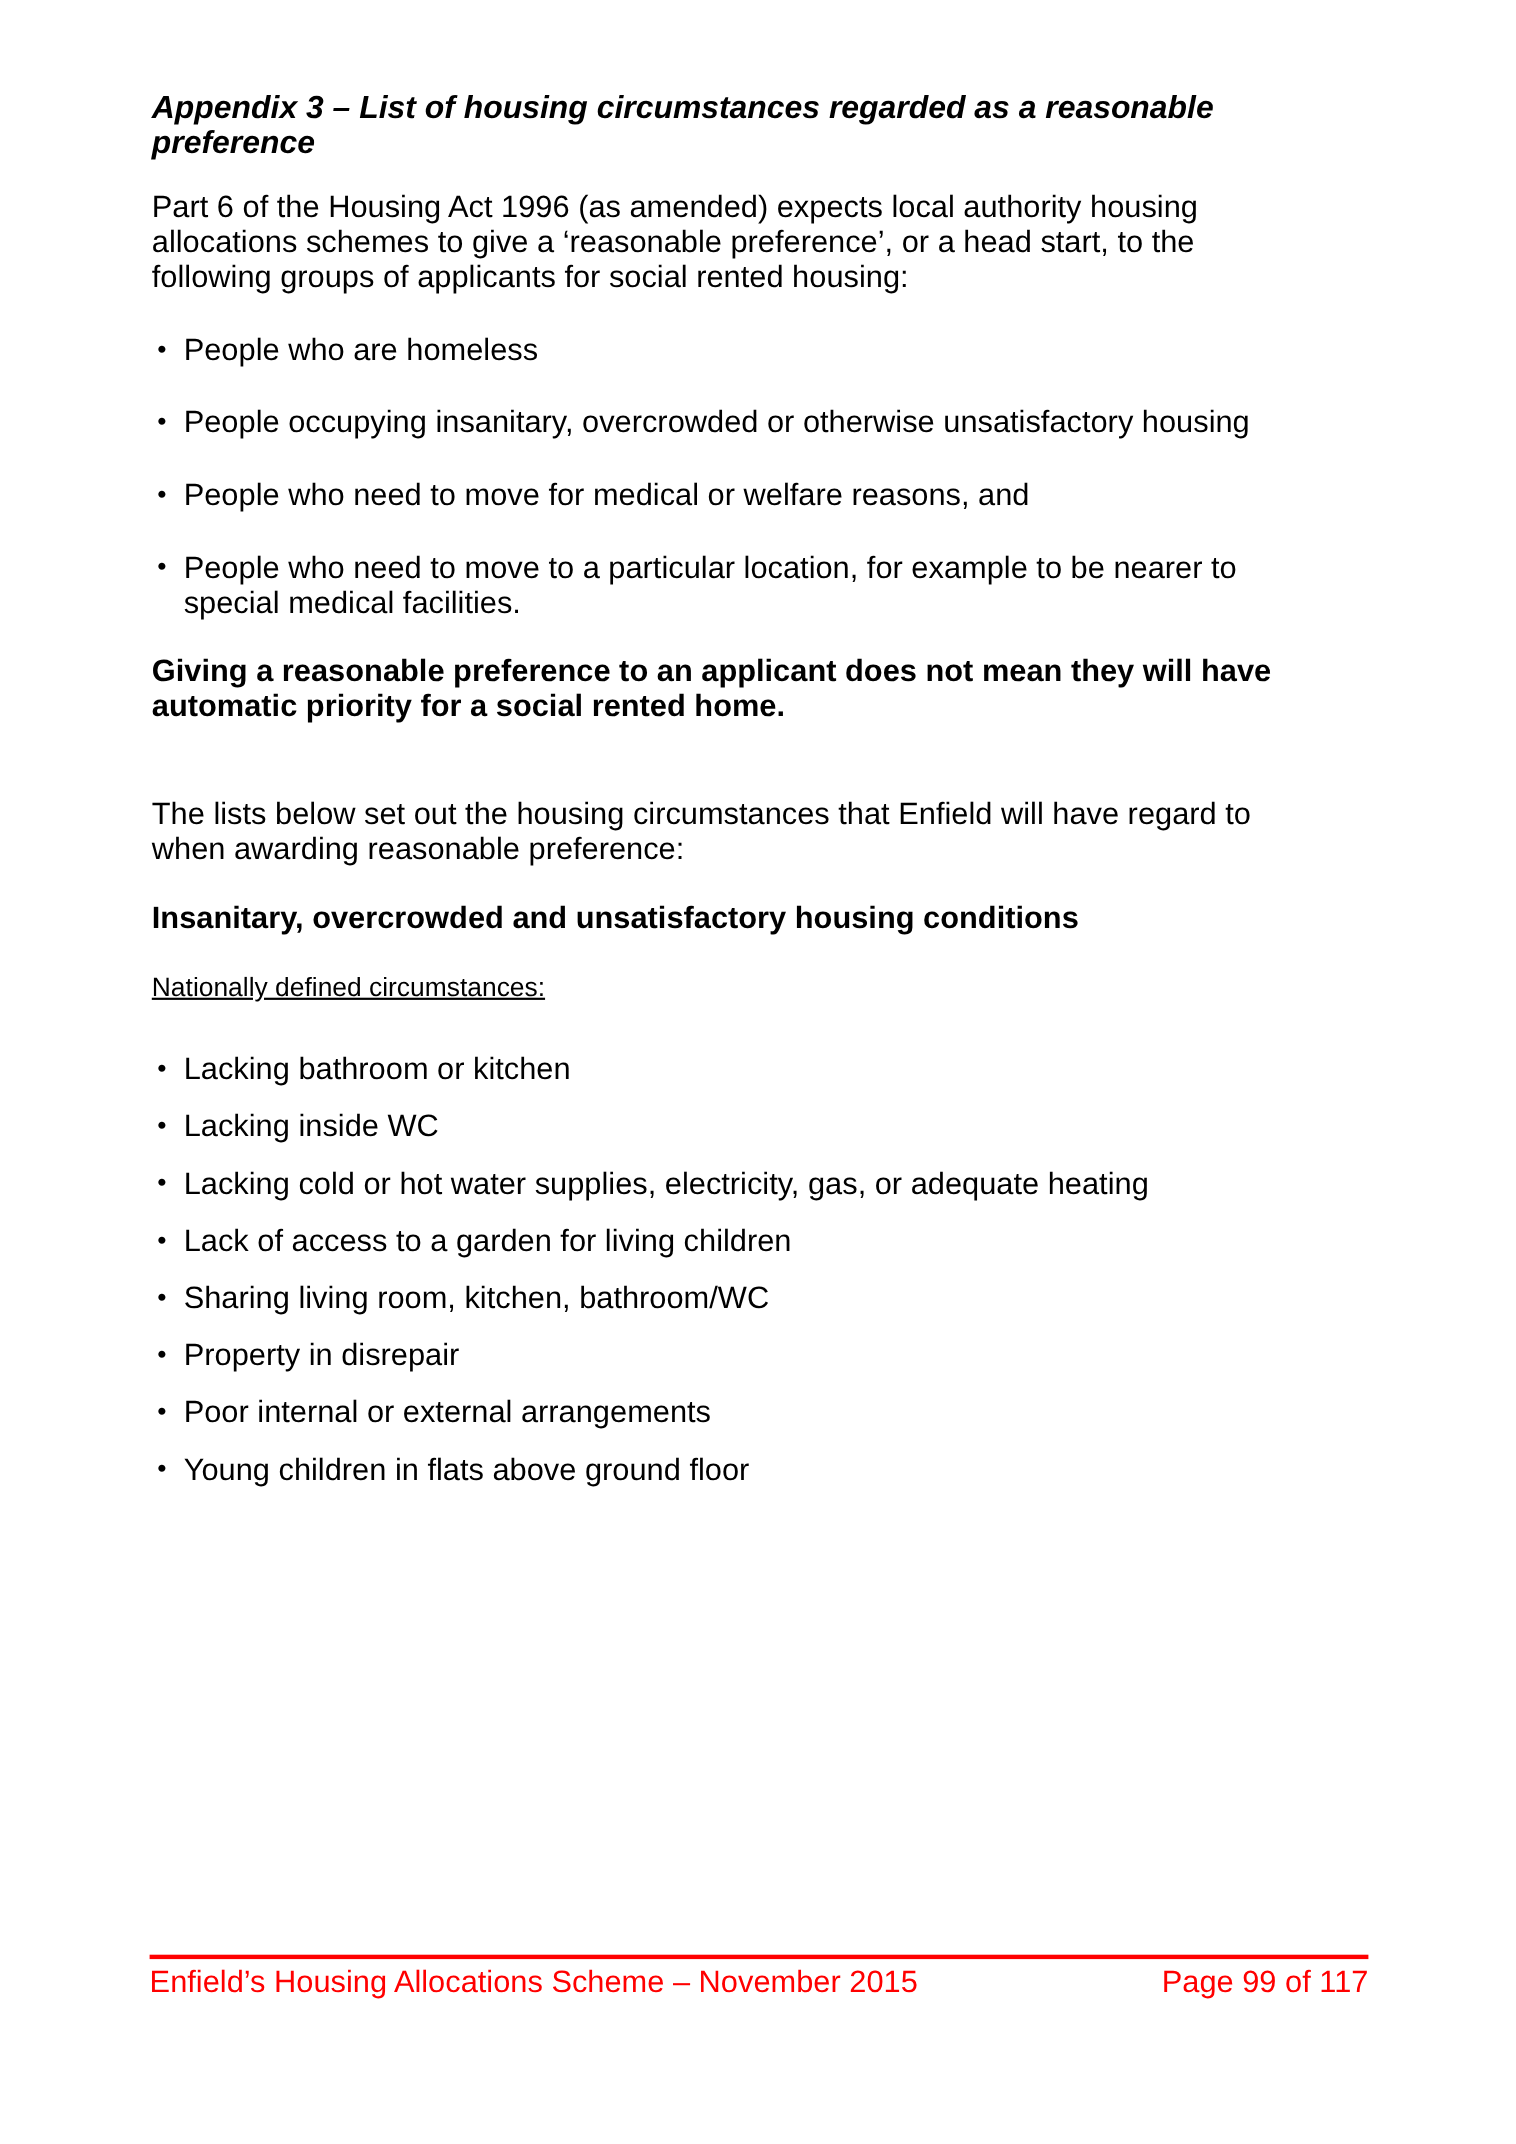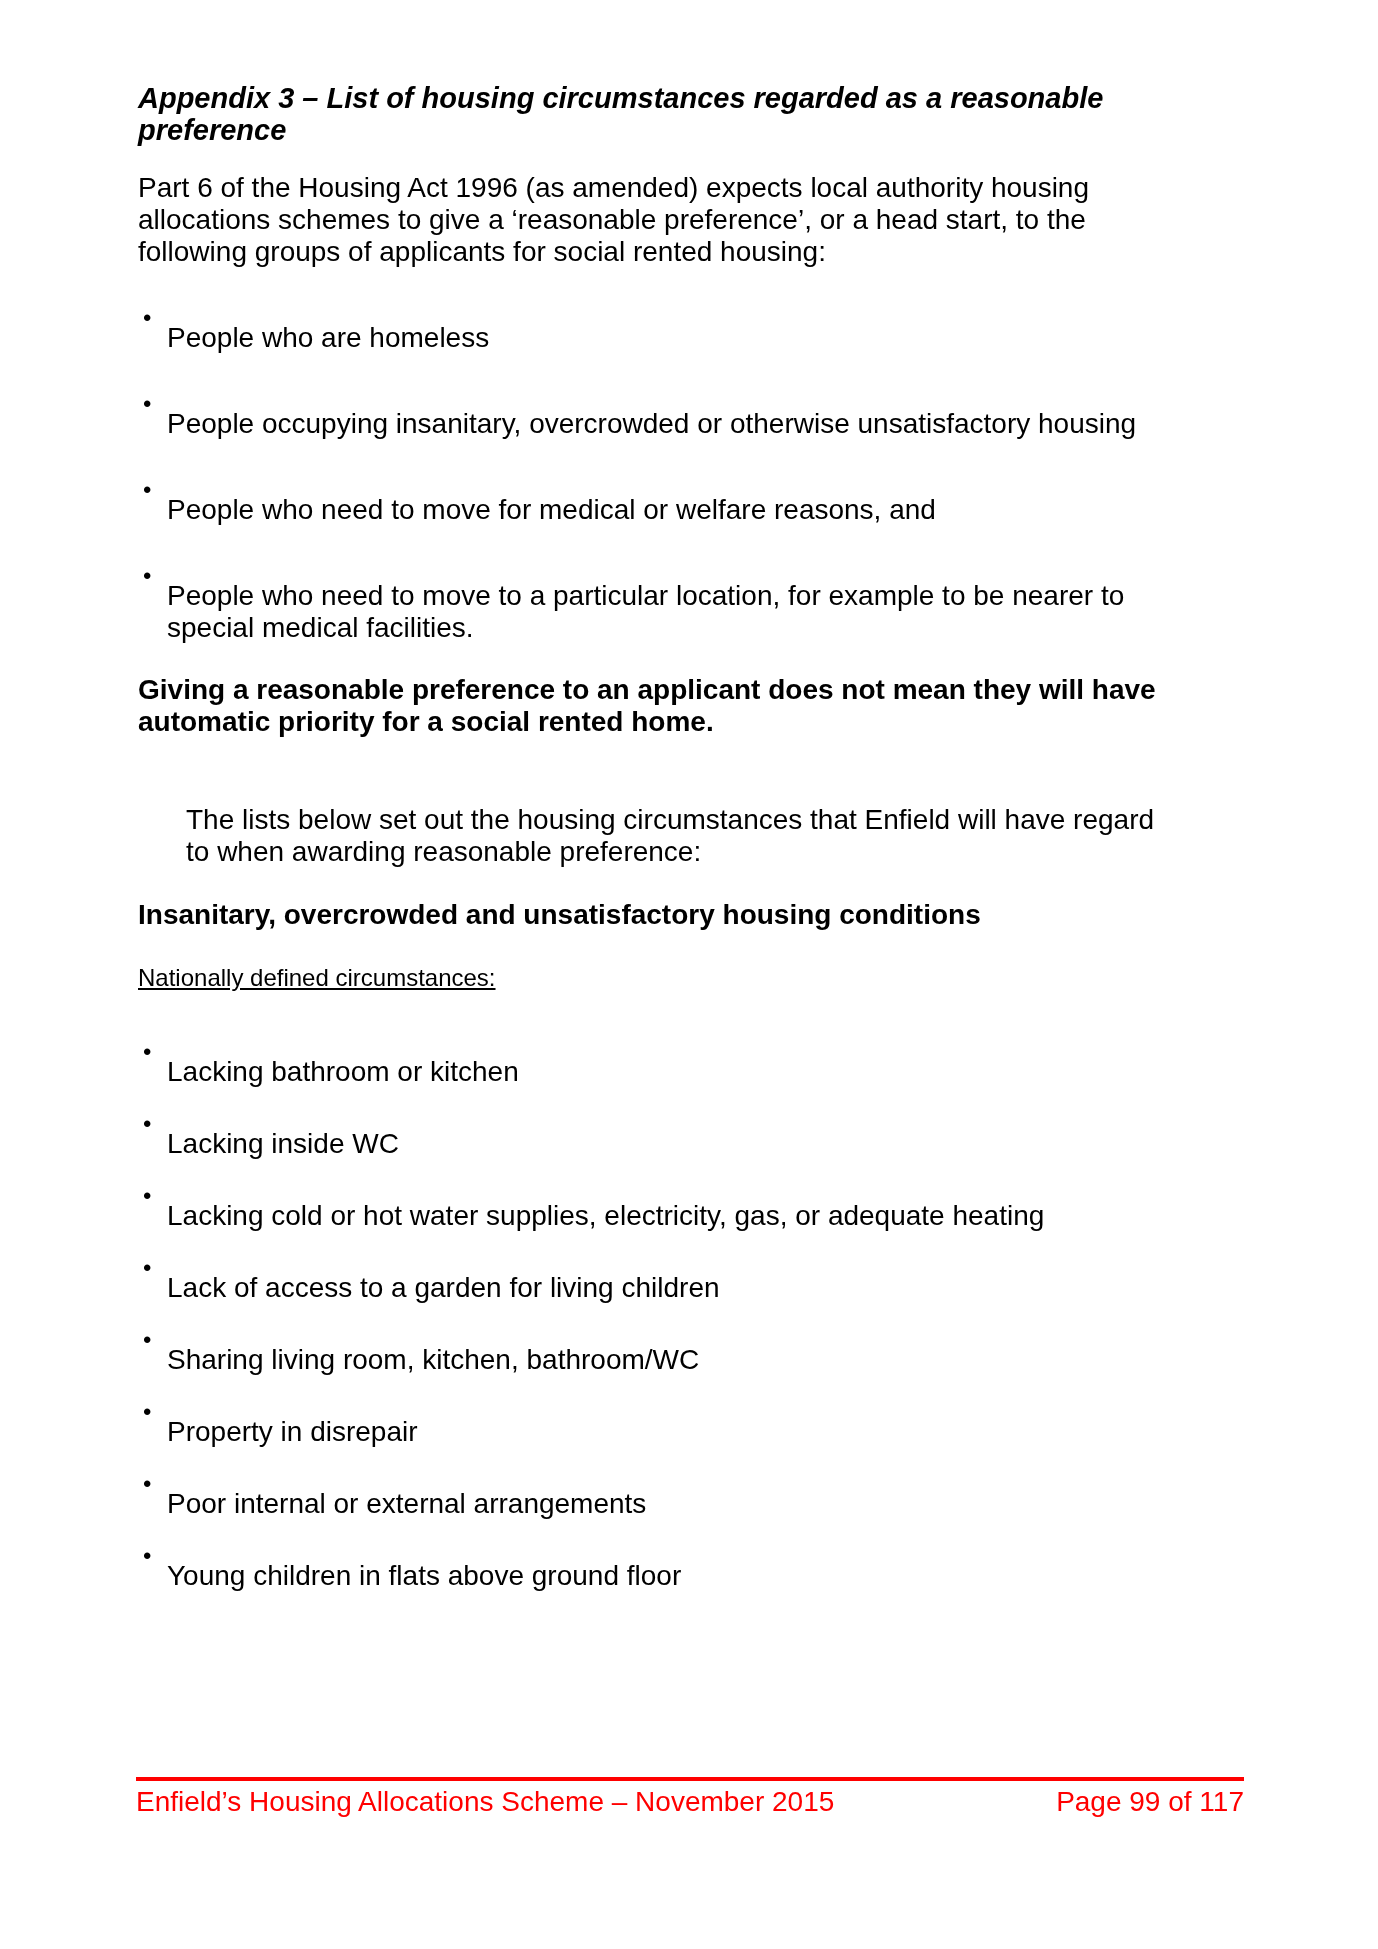--- a/index.html
+++ b/index.html
@@ -31,21 +31,21 @@
     font-style: italic;
     letter-spacing: 0;
   }
   p {
     margin: 0;
     font-size: 28px;
     line-height: 32px;
   }
   .intro       { margin-top: 26px; }
   .bold-note   { margin-top: 30px; font-weight: bold; }
-  .lists-intro { margin-top: 66px; margin-left: 48px; }
+  .lists-intro { margin-top: 66px; }
   .section-heading {
     margin: 31px 0 0 0;
     font-size: 28px;
     line-height: 32px;
     font-weight: bold;
   }
   .subsection-heading {
     margin: 31px 0 0 0;
     font-size: 24px;
     line-height: 32px;
@@ -63,21 +63,21 @@
     font-size: 28px;
     line-height: 32px;
   }
   .bullet {
     flex: 0 0 29px;
     padding-left: 5px;
     box-sizing: border-box;
     font-size: 24px;
     line-height: 32px;
   }
-  .li-text { flex: 1 1 auto; margin-top: 20px; }
+  .li-text { flex: 1 1 auto; }
   ul.groups-list      { margin-top: 34px; }
   ul.groups-list li   { margin-bottom: 34px; }
   ul.groups-list li:last-child { margin-bottom: 0; }
   ul.national-list    { margin-top: 42px; }
   ul.national-list li { margin-bottom: 20px; }
   ul.national-list li:last-child { margin-bottom: 0; }
   .footer {
     position: absolute;
     left: 136px;
     top: 1777px;

